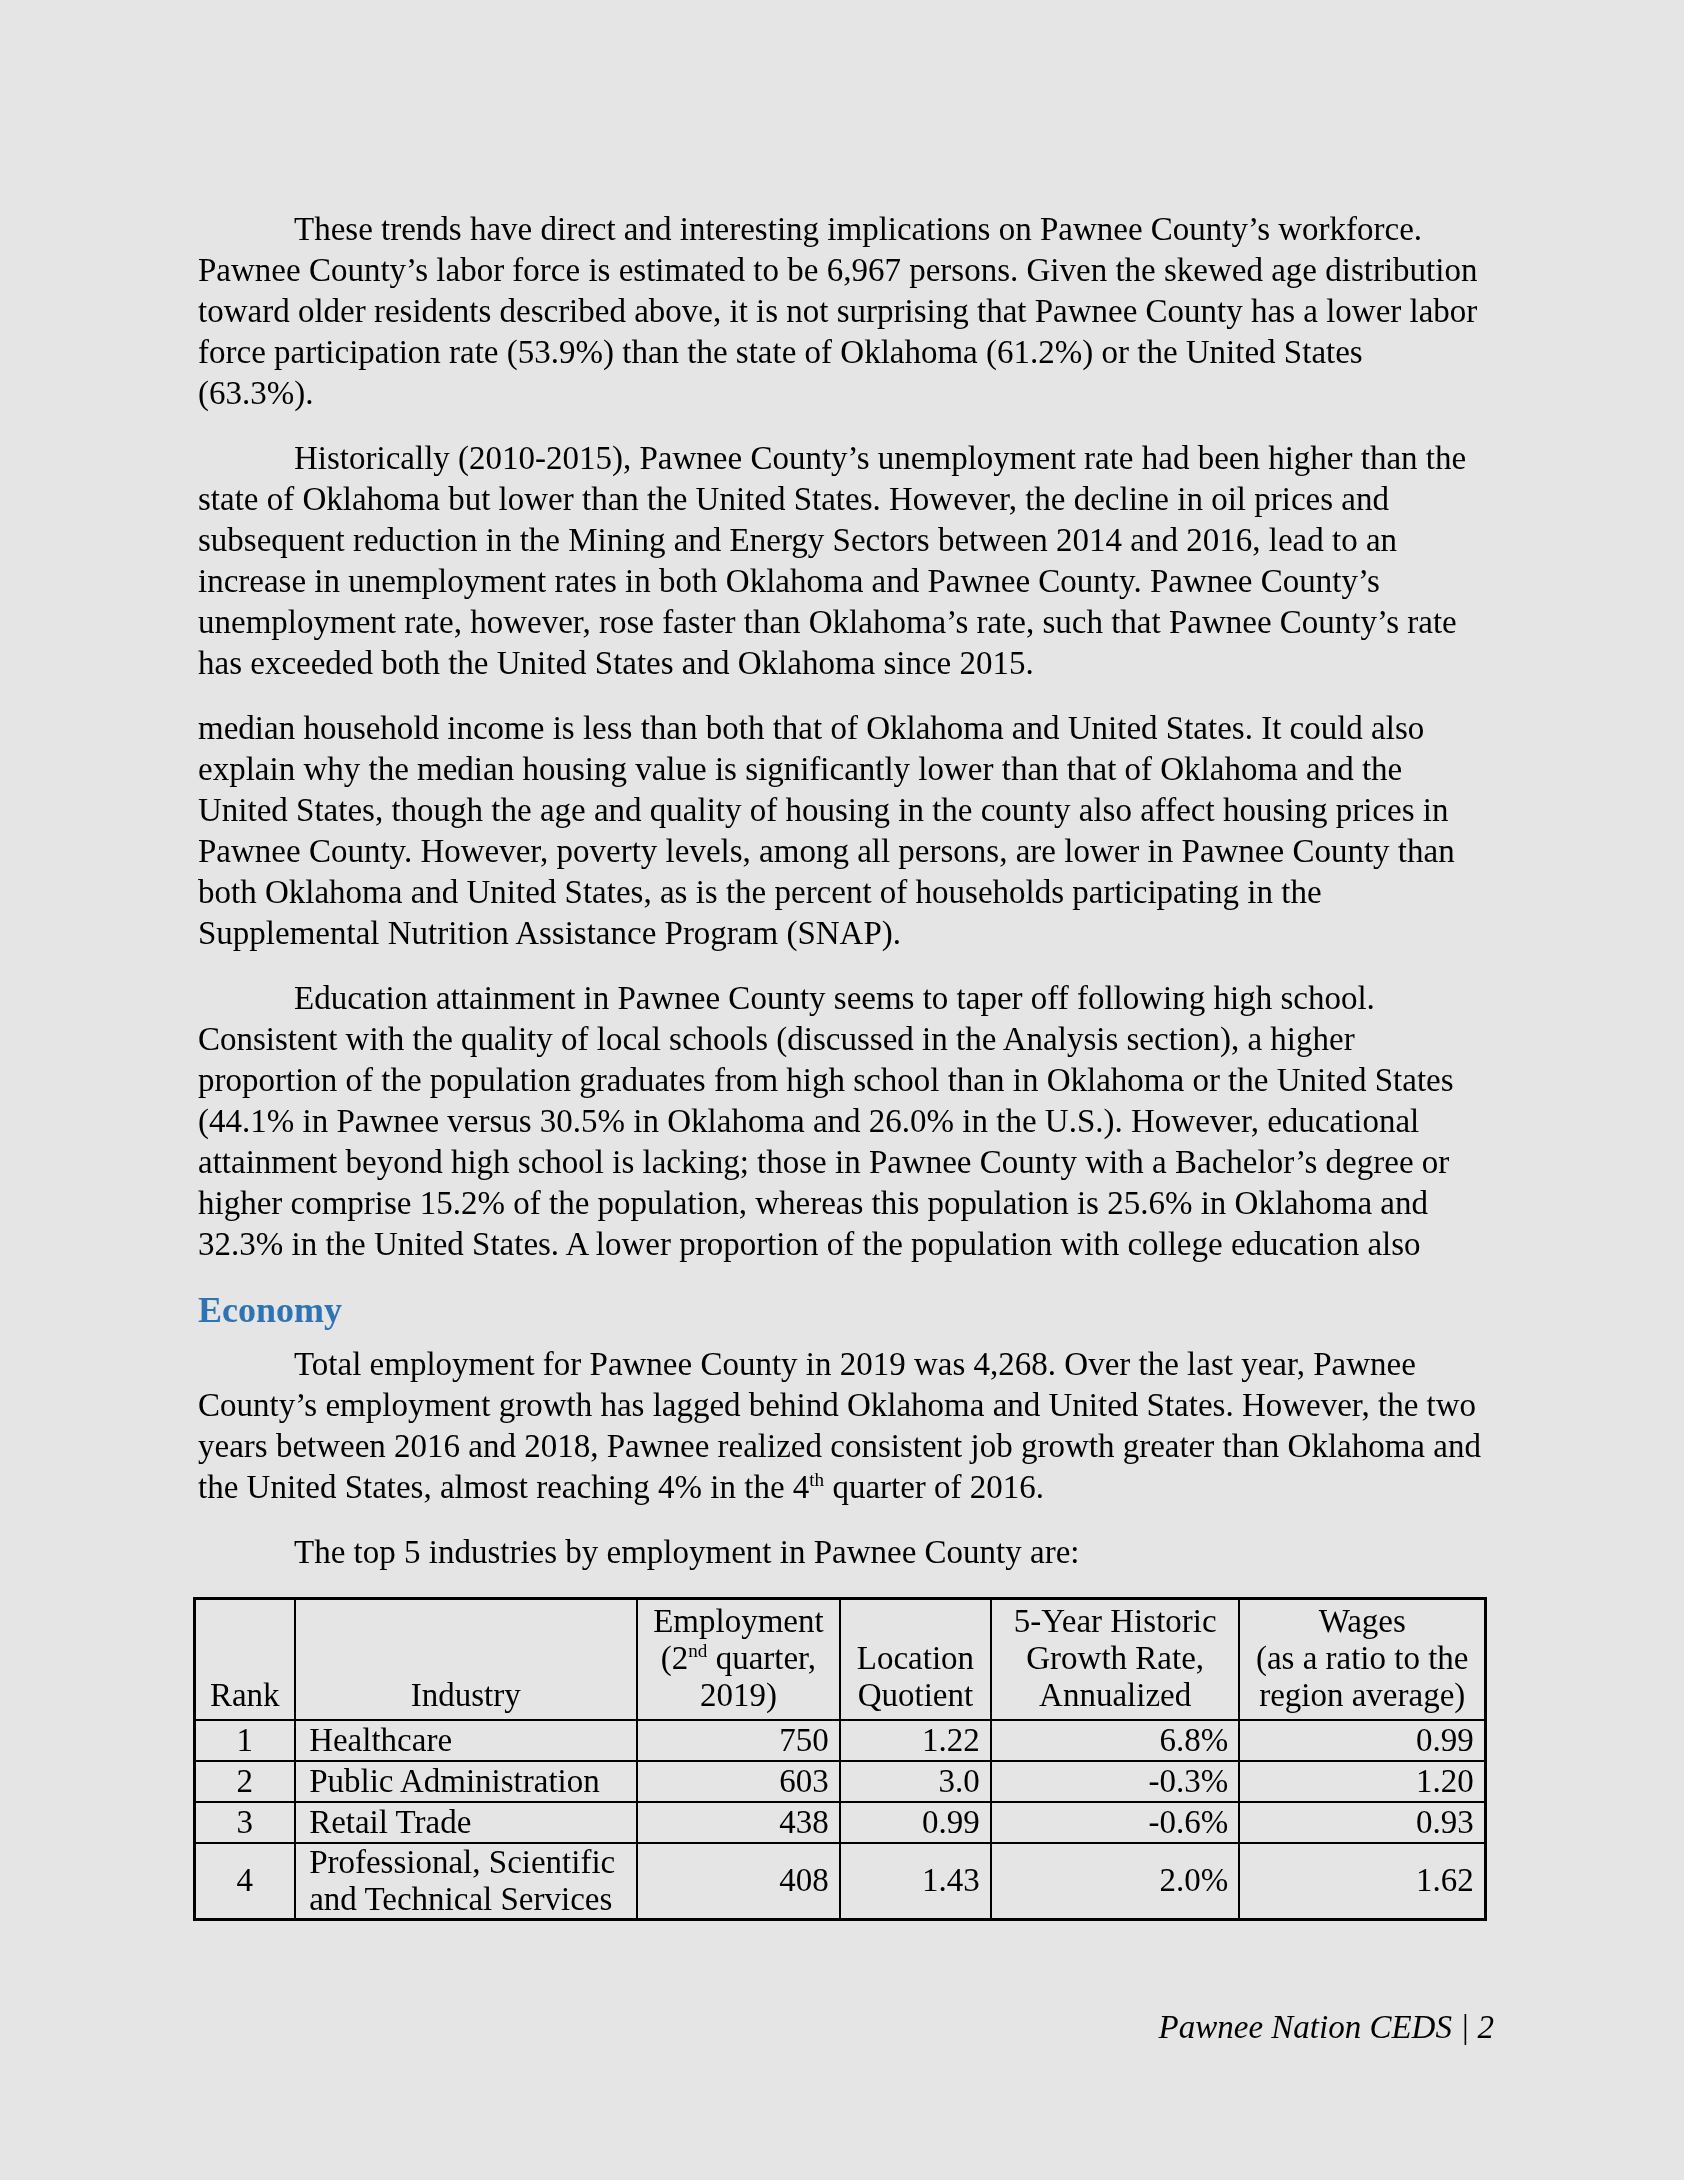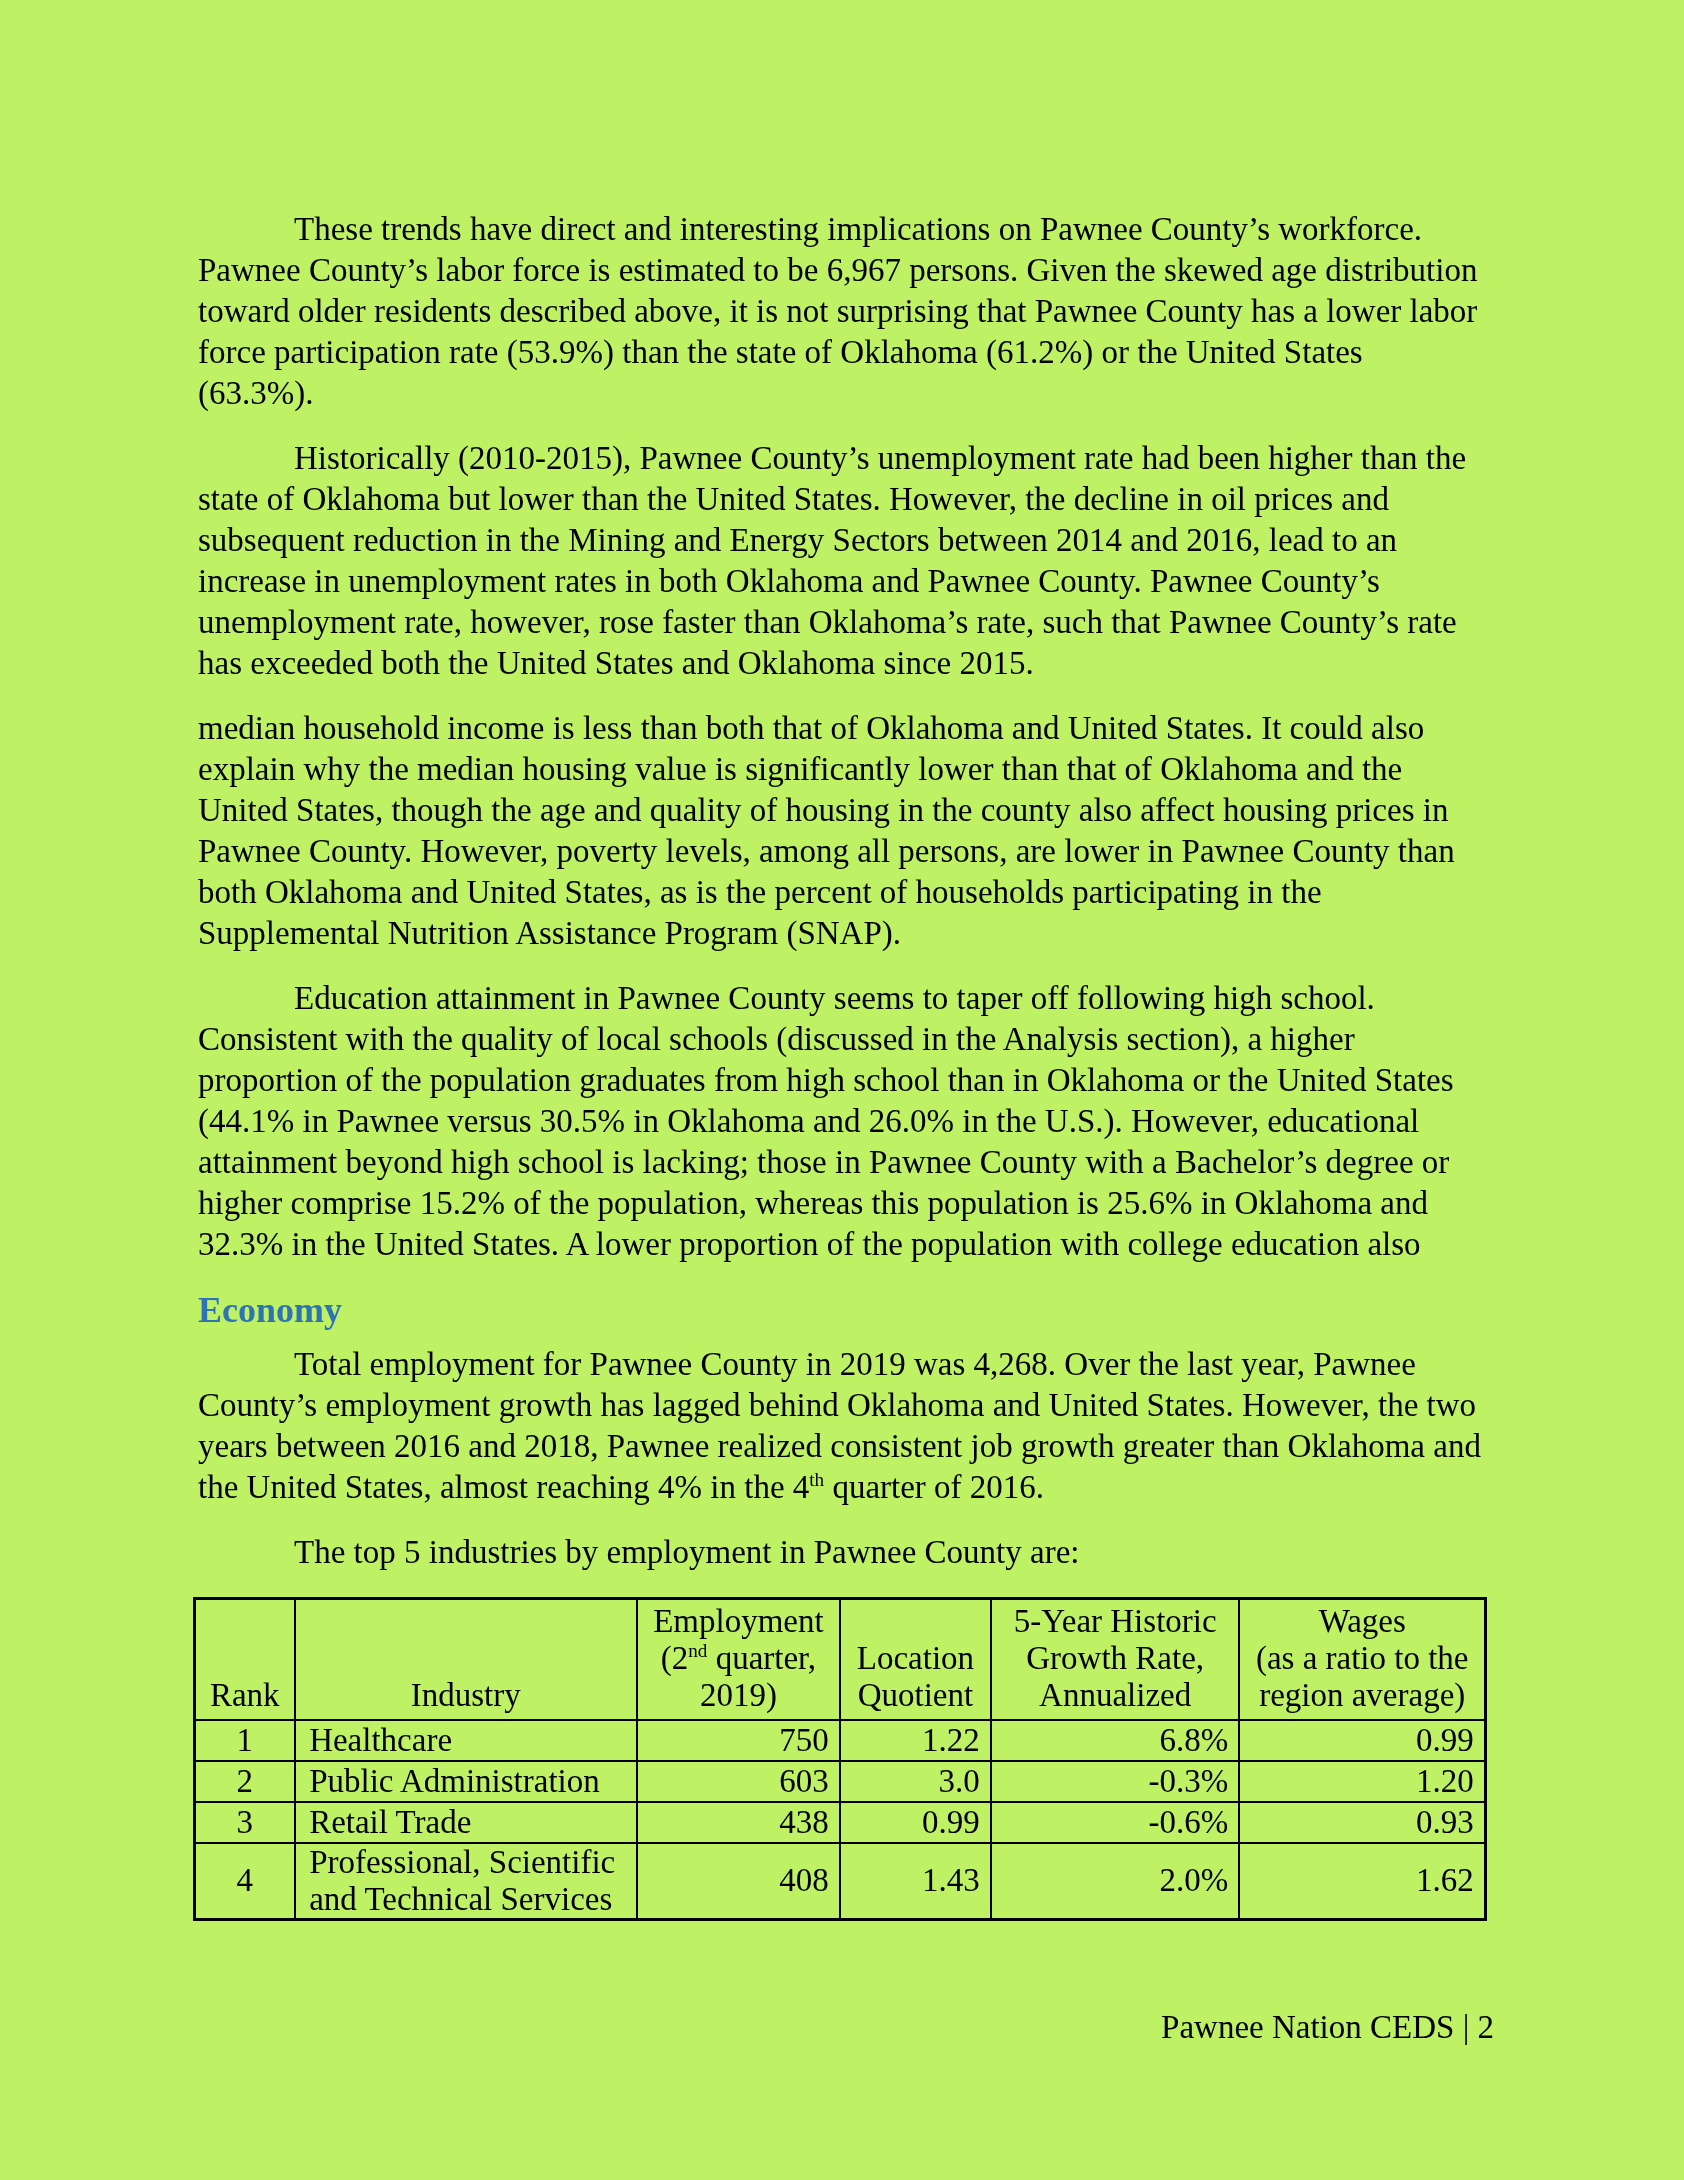--- a/index.html
+++ b/index.html
@@ -4,21 +4,21 @@
 <style>
   html, body {
     margin: 0;
     padding: 0;
     background: #ffffff;
   }
   .page {
     position: relative;
     width: 1685px;
     height: 2181px;
-    background: #bef264;
+    background: #e5e5e5;
     color: #000000;
     font-family: "Liberation Serif", "DejaVu Serif", serif;
     overflow: hidden;
   }
   .content {
     position: absolute;
     left: 198px;
     top: 209px;
     width: 1289px;
   }
@@ -92,20 +92,21 @@
     white-space: nowrap;
     line-height: 37px;
   }
   .footer {
     position: absolute;
     top: 2007px;
     right: 191px;
     font-size: 33px;
     line-height: 41px;
     white-space: nowrap;
+    font-style: italic;
   }
 </style>
 </head>
 <body>
 
 <div class="page">
   <div class="content">
     <div id="paras-top">
         <div class="para">
           <div class="line indent">These trends have direct and interesting implications on Pawnee County’s workforce.</div>

